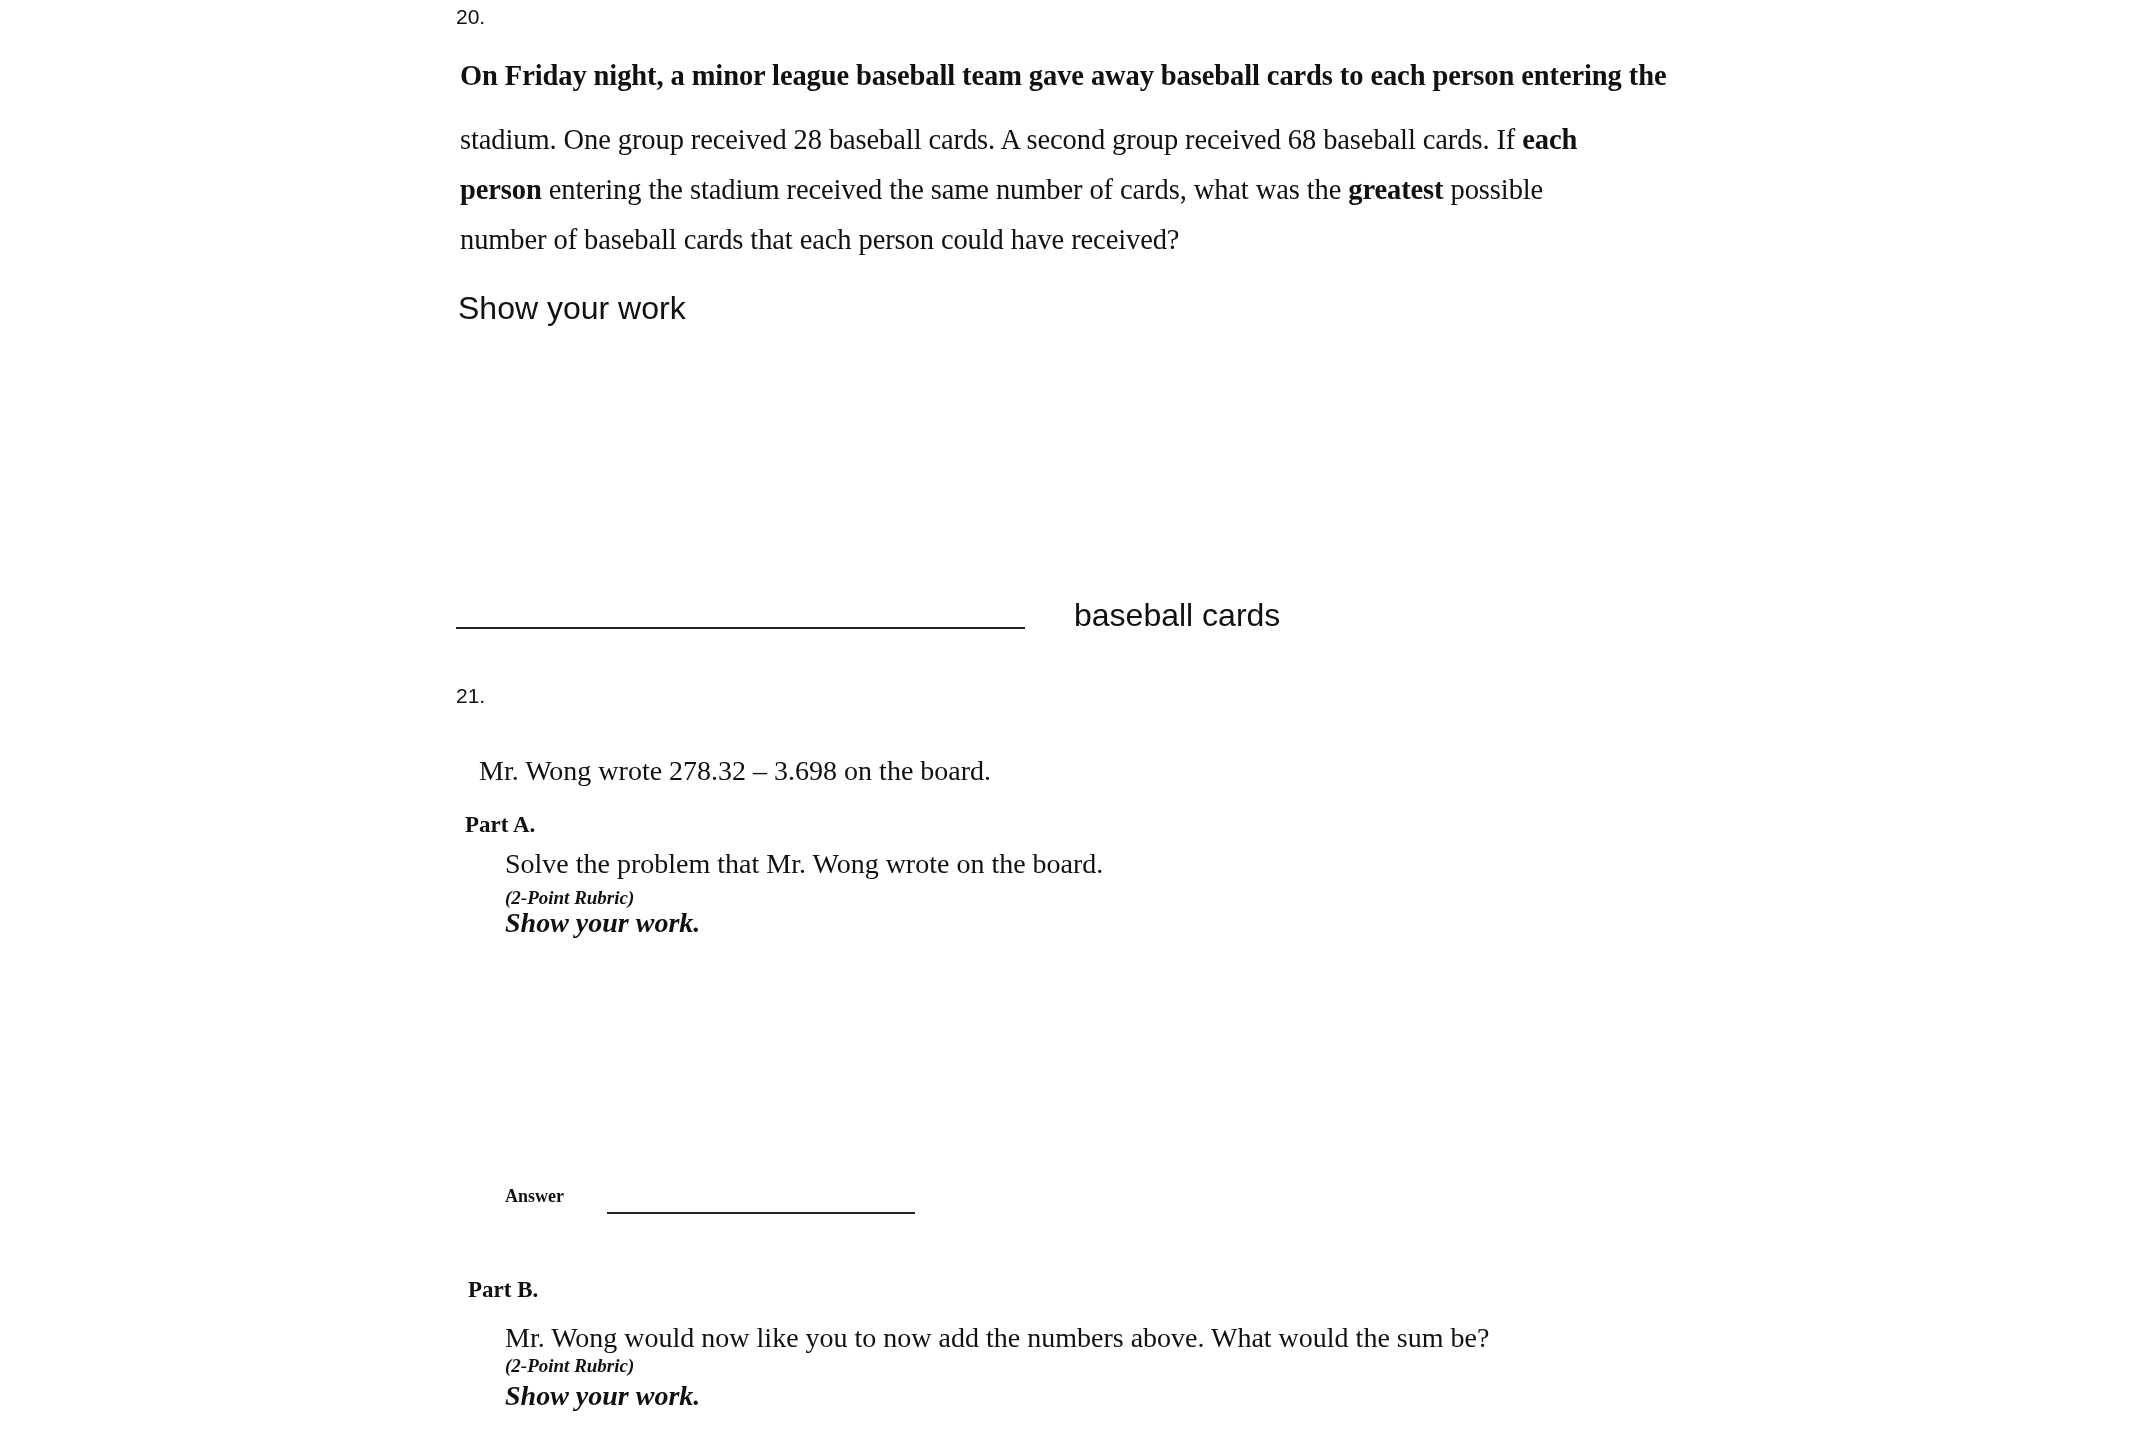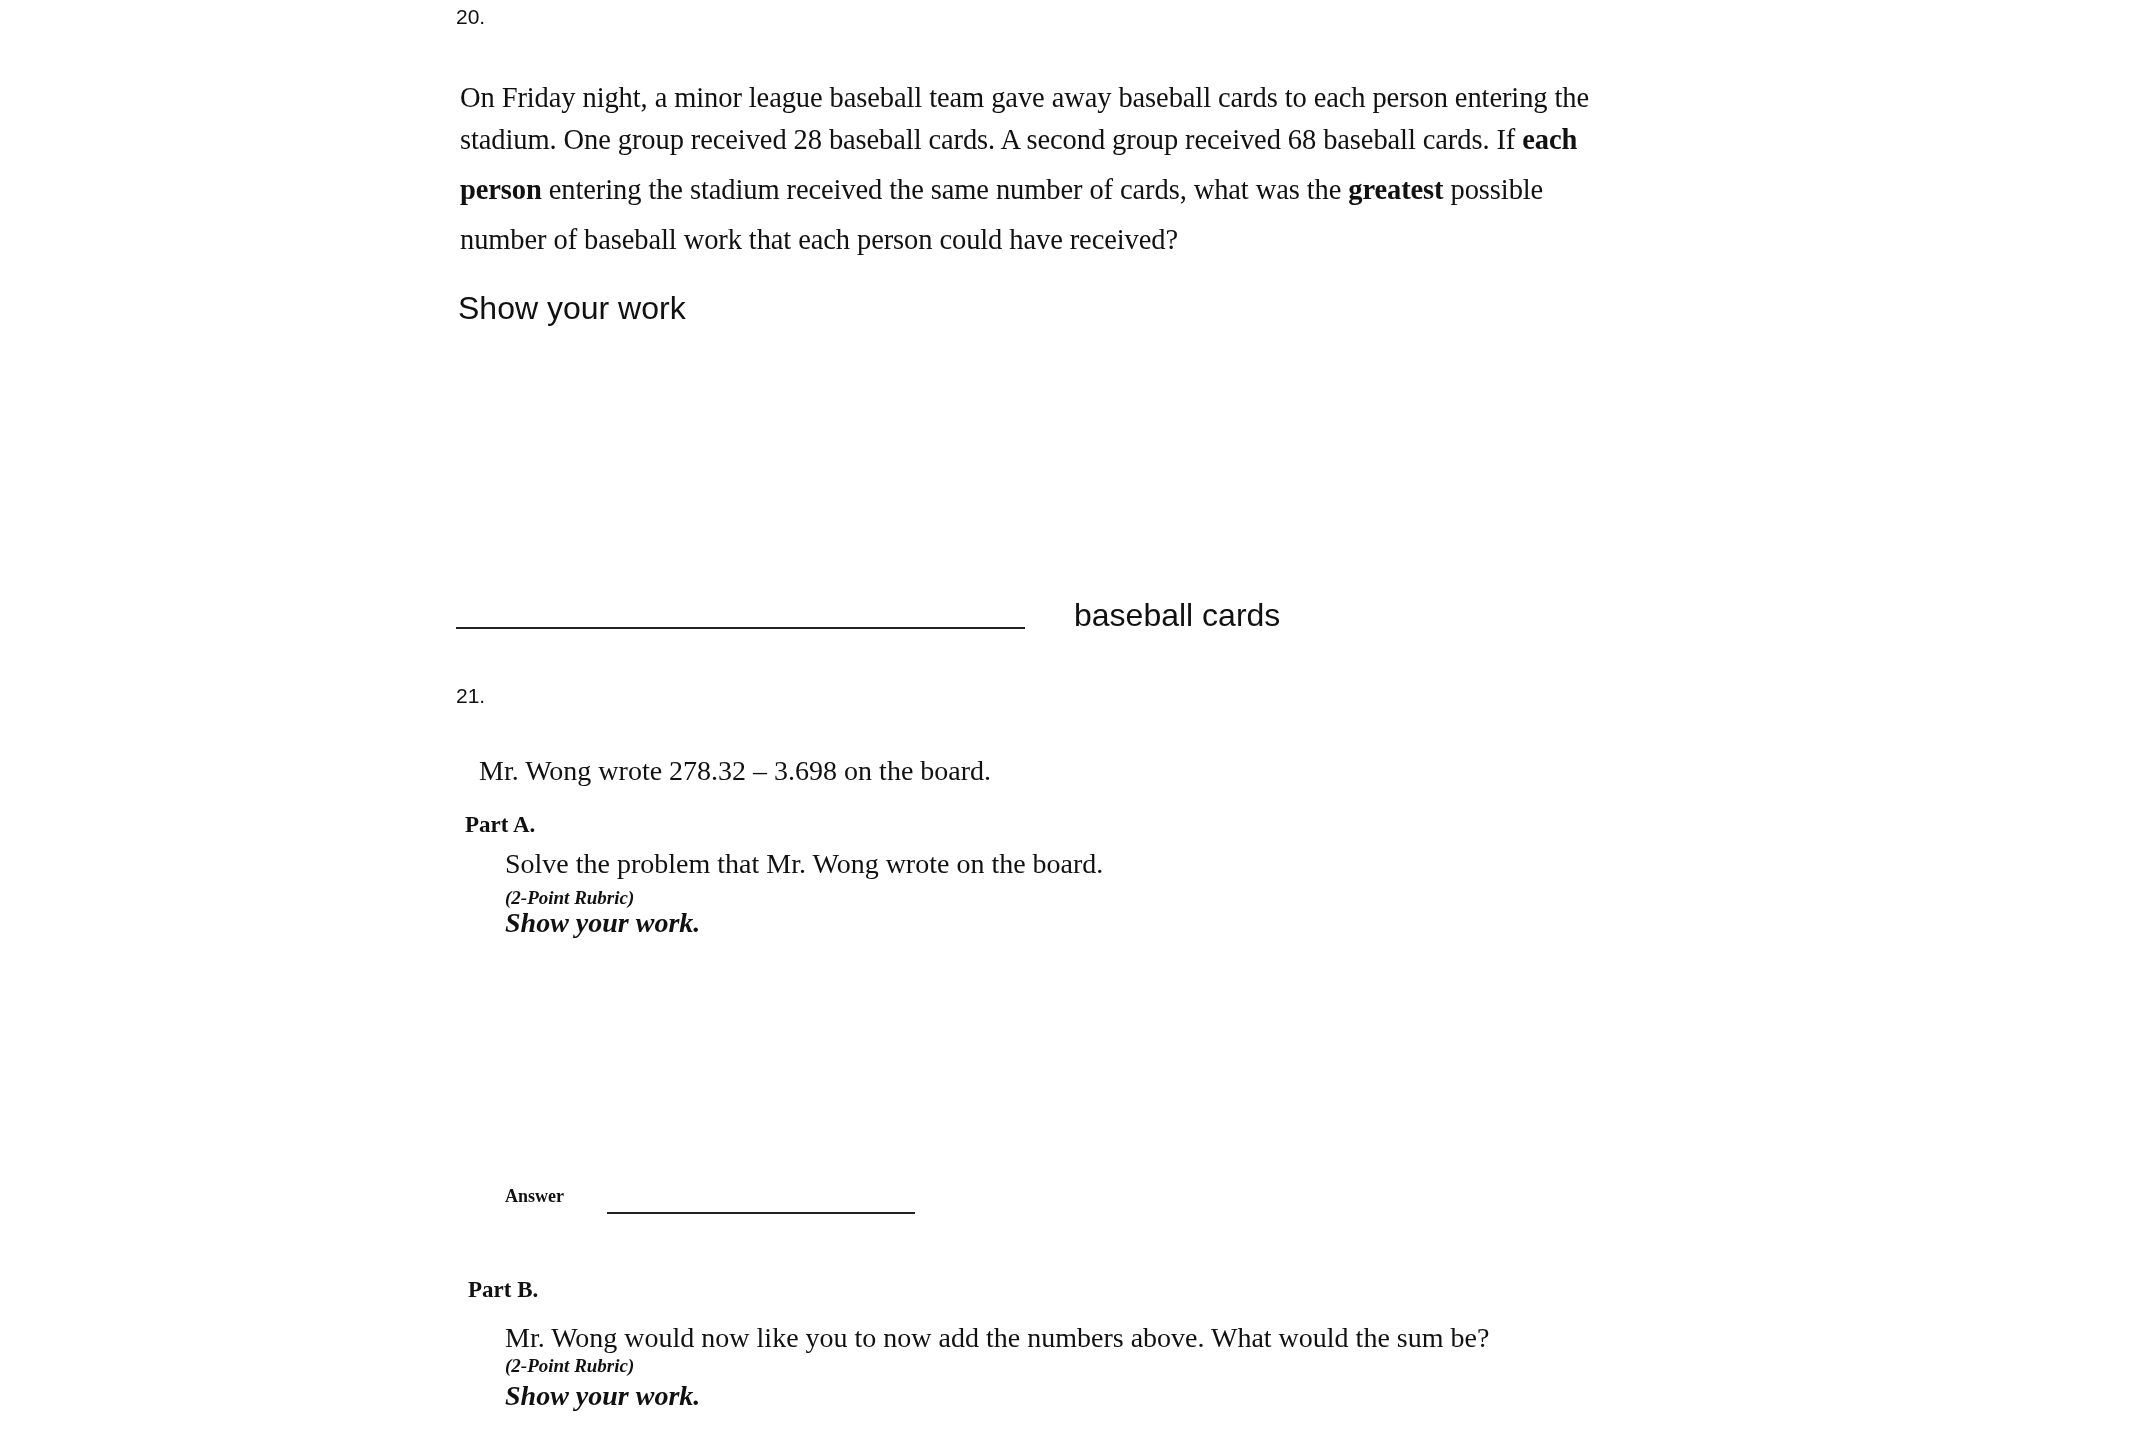--- a/index.html
+++ b/index.html
@@ -16,24 +16,24 @@
   .body27 { font-size: 28px; line-height: 1; }
   .rubric { font-size: 19px; font-weight: bold; font-style: italic; line-height: 1; }
   .showwork { font-size: 28px; font-weight: bold; font-style: italic; line-height: 1; }
 </style>
 </head>
 <body>
 
 <div class="abs sans qnum" style="left:456px; top:6px;">20.</div>
 
 <div>
-  <div class="abs serif para" style="left:460px; top:84px;"><span>On Friday night, a minor league baseball team gave away baseball cards to each person entering the</span></div>
+  <div class="abs serif para" style="left:460px; top:62px;font-weight:bold;"><span>On Friday night, a minor league baseball team gave away baseball cards to each person entering the</span></div>
   <div class="abs serif para" style="left:460px; top:126px;"><span>stadium. One group received 28 baseball cards. A second group received 68 baseball cards. If </span><span class="b">each</span></div>
   <div class="abs serif para" style="left:460px; top:176px;"><span class="b">person</span><span> entering the stadium received the same number of cards, what was the </span><span class="b">greatest</span><span> possible</span></div>
-  <div class="abs serif para" style="left:460px; top:226px;"><span>number of baseball work that each person could have received?</span></div>
+  <div class="abs serif para" style="left:460px; top:226px;"><span>number of baseball cards that each person could have received?</span></div>
 </div>
 
 <div class="abs sans show-sans" style="left:458px; top:292px;">Show your work</div>
 
 <div class="abs" style="left:456px; top:596px; width:569px; height:32px;">
   <span class="sans" style="position:absolute; left:4px; bottom:6px; font-size:28px;"></span>
 </div>
 <div class="rule" style="left:456px; top:627px; width:569px;"></div>
 <div class="abs sans show-sans" style="left:1074px; top:599px;">baseball cards</div>
 

